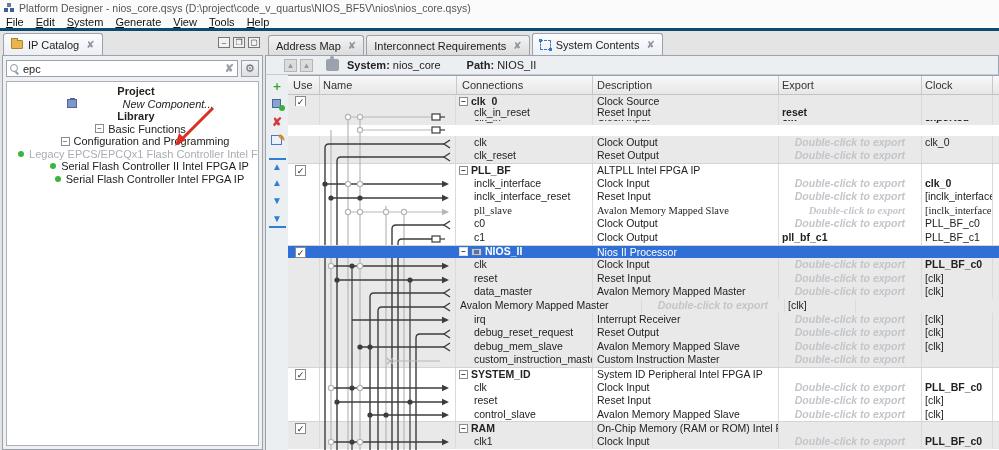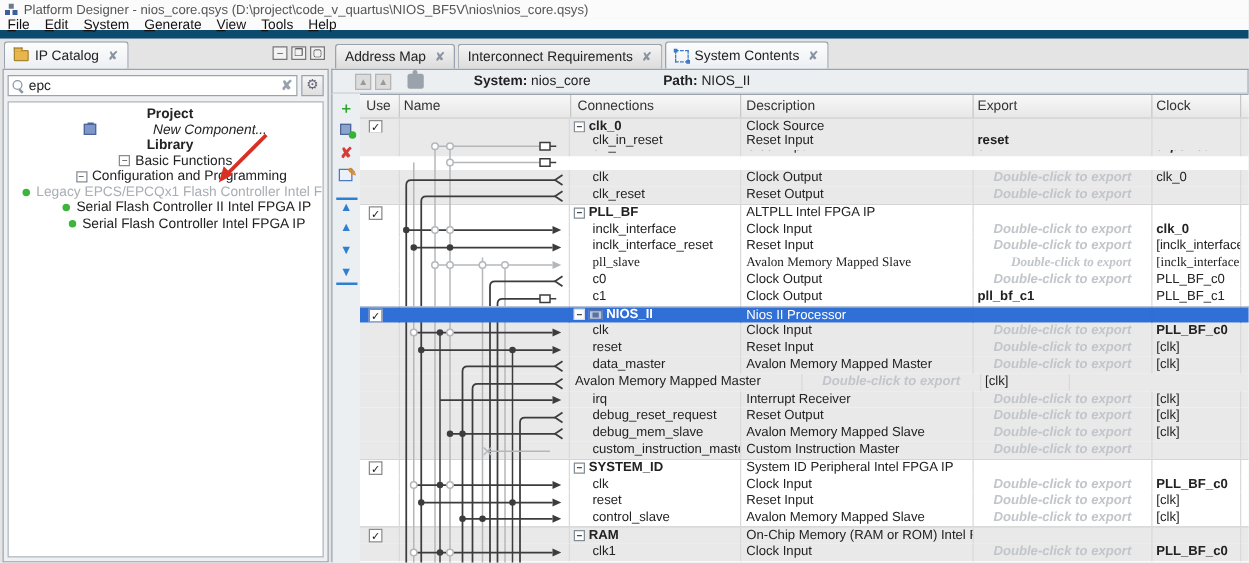--- a/index.html
+++ b/index.html
@@ -7,21 +7,21 @@
     font-family:"Liberation Sans", sans-serif; background:#e9e9e9; font-size:11px; color:#222; }
 
   
   .titlebar { height:15px; background:#fbfbfb; display:flex; align-items:center; padding-left:4px; }
   .app-icon { width:10px; height:10px; margin-right:5px; position:relative; }
   .app-icon i { position:absolute; width:4px; height:4px; background:#3d5f9e; }
   .app-icon i:nth-child(1){left:3px;top:0;background:#6b7b8c;}
   .app-icon i:nth-child(2){left:0;top:5px;}
   .app-icon i:nth-child(3){left:6px;top:5px;}
   .title-text { color:#555; font-size:10.5px; }
-  .menubar { height:16px; background:#fbfbfb; display:flex; align-items:center; border-bottom:7px solid #0c4a6e; }
+  .menubar { height:16px; background:#fbfbfb; display:flex; align-items:center; border-bottom:3px solid #0c4a6e; }
   .menu-item { padding:0 6px; color:#111; }
   .menu-item u { text-decoration:underline; }
 
   .workspace { position:relative; width:999px; height:419px; background:#e4e4e4; }
 
   
   .tabrow { position:absolute; top:2px; height:22px; display:flex; align-items:flex-end; }
   .tab { height:20px; display:flex; align-items:center; padding:0 7px; margin-right:2px;
     background:linear-gradient(#f4f4f4,#dcdcdc); border:1px solid #9aa3ad; border-bottom:none;
     border-radius:3px 3px 0 0; white-space:nowrap; }
@@ -55,21 +55,21 @@
   .comp-icon { width:10px; height:9px; background:#7e96c8; border:1px solid #4c659c; margin-right:5px; flex:none; position:relative; }
   .comp-icon::before{content:"";position:absolute;left:2px;top:-2px;width:5px;height:2px;background:#4c659c;}
   .arrow-svg { position:absolute; left:0; top:0; pointer-events:none; }
 
   
   .right-wrap { position:absolute; left:265px; top:0; width:872px; height:419px; }
   .context-row { position:absolute; left:0; top:24px; width:734px; height:20px; background:#eceff2; border:1px solid #9aa3ad; border-bottom:1px solid #c5cbd2; display:flex; align-items:center; padding-left:18px; }
   .mini-btn { width:13px; height:13px; border:1px solid #b5b5b5; background:#dcdcdc; margin-right:3px; text-align:center; line-height:11px; font-size:8px; color:#9a9a9a; }
   .puzzle-icon { width:13px; height:12px; background:#9aa2ac; border-radius:2px; margin:0 8px 0 10px; position:relative; }
   .puzzle-icon::before{content:"";position:absolute;top:-3px;left:4px;width:4px;height:4px;border-radius:50%;background:#9aa2ac;}
-  .ctx-label b { font-weight:bold;margin-left:32px; }
+  .ctx-label b { font-weight:bold; }
   .ctx-sep { width:26px; }
 
   .side-toolbar { position:absolute; left:0; top:44px; width:23px; height:375px; background:#eceff2; border-left:1px solid #9aa3ad; display:flex; flex-direction:column; align-items:center; padding-top:3px; }
   .tool-ic { width:17px; height:16px; text-align:center; line-height:16px; font-size:12px; font-weight:bold; margin-bottom:2px; }
   .ic-add { color:#2ca52c; }
   .ic-comp { position:relative; }
   .ic-comp i { position:absolute; left:3px; top:3px; width:9px; height:9px; background:#8aa4cc; border:1px solid #4c659c; }
   .ic-comp em { position:absolute; right:1px; bottom:1px; width:6px; height:6px; border-radius:50%; background:#35b335; }
   .ic-remove { color:#d43c3c; }
   .ic-edit { position:relative; }

